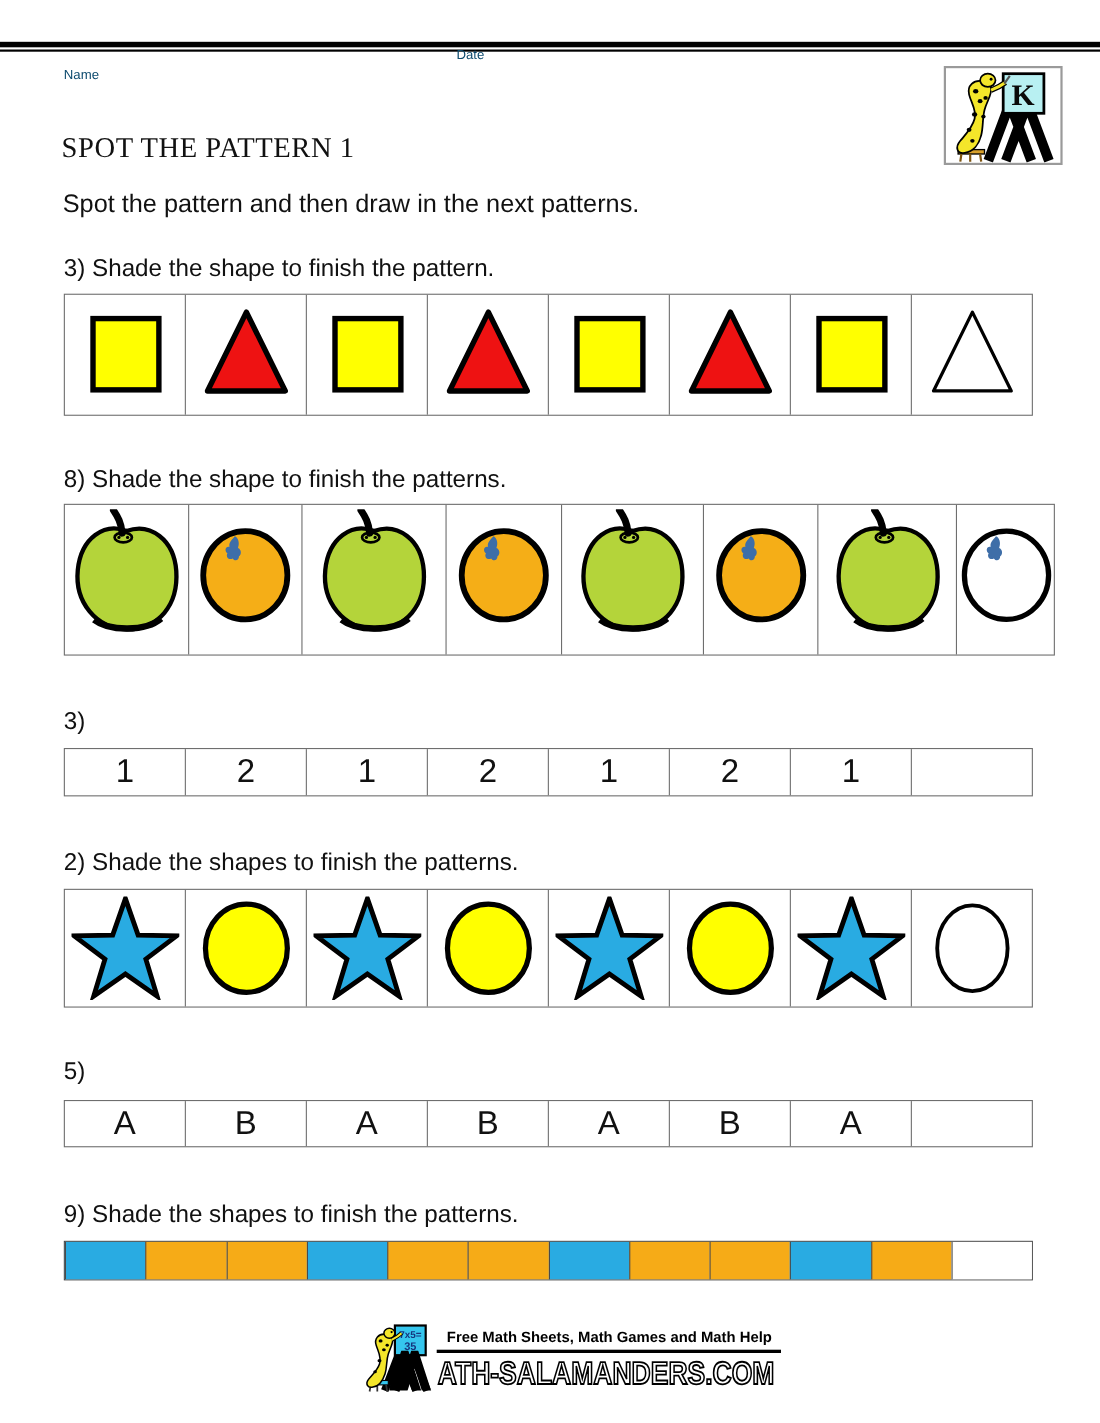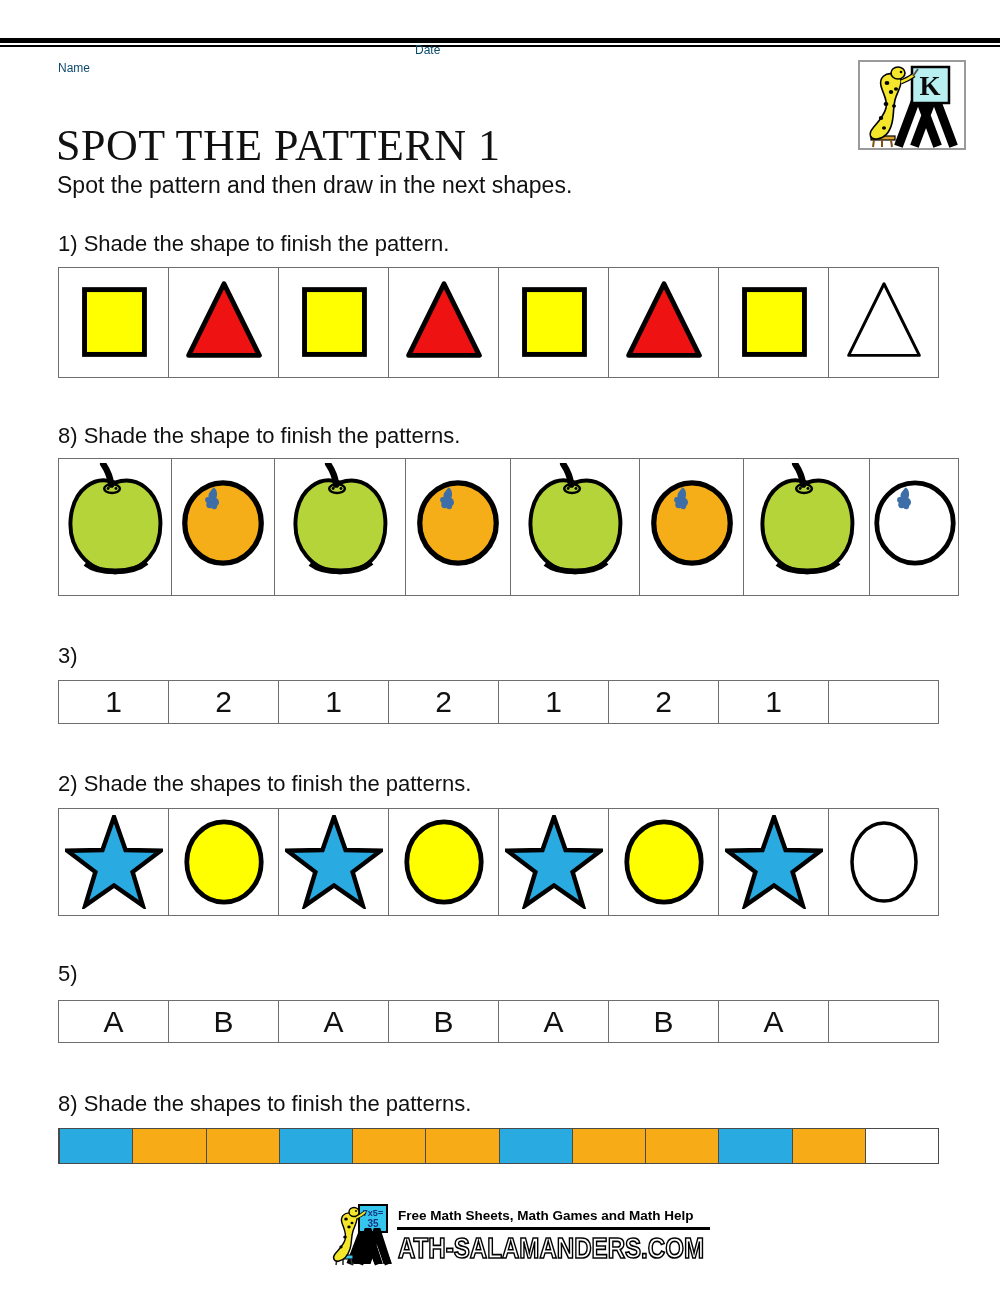--- a/index.html
+++ b/index.html
@@ -11,21 +11,21 @@
   
   .toprule{left:0;top:38px;width:1000px;height:9px;box-sizing:border-box;
     border-top:5px solid #000;border-bottom:2px solid #000;background:#fff}
   .fieldlabel{font-size:12px;color:#0c4a6e}
   #name-label{left:58px;top:61px}
   #date-label{left:415px;top:43px}
   
   .logobox{left:858px;top:60px;width:108px;height:90px;background:#fff;
     border:2px solid #9a9a9a;box-sizing:border-box}
   .pagetitle{left:56px;top:120px;font-family:"Liberation Serif",serif;
-    font-size:44px;letter-spacing:.5px}
+    font-size:26px;letter-spacing:.5px}
   .subtitle{left:57px;top:172px;font-size:23px}
   .qlabel{font-size:22px;white-space:nowrap}
   #q1{left:58px;top:231px}
   #q2{left:58px;top:423px}
   #q3{left:58px;top:643px}
   #q4{left:58px;top:771px}
   #q5{left:58px;top:961px}
   #q6{left:58px;top:1091px}
   
   .ptable{position:absolute;display:flex;box-sizing:border-box;
@@ -42,21 +42,21 @@
   #row4 .cell{align-items:center}
   #row5{left:58px;top:1000px;width:881px;height:43px}
   .textrow .cell{align-items:center;font-size:30px;line-height:1}
   #row6{left:58px;top:1128px;width:881px;height:36px;border-color:#4a4a4a}
   #row6 .cell{border-left:1px solid #4a4a4a}
   .s{display:block}
   .s-top4{margin-top:4px}
   .s-top16{margin-top:17px}
   
   #footer-logo{left:327px;top:1203px}
-  .tagline{left:398px;top:1208px;width:312px;text-align:left;
+  .tagline{left:398px;top:1208px;width:312px;text-align:center;
     font-size:13.5px;font-weight:bold;color:#000;white-space:nowrap}
   .hline{left:397px;top:1227px;width:313px;height:3px;background:#000}
   #wordmark-m{left:354px;top:1228px}
   #wordmark-text{left:396px;top:1231px}
 </style>
 </head>
 <body>
 
 <div class="abs toprule"></div>
 
@@ -86,28 +86,28 @@
       <ellipse cx="26" cy="42" rx="2.4" ry="2"></ellipse>
       <ellipse cx="21" cy="56" rx="2.2" ry="1.9"></ellipse>
       <ellipse cx="24" cy="66" rx="2" ry="1.7"></ellipse>
       <ellipse cx="34" cy="44" rx="2" ry="1.7"></ellipse>
       <ellipse cx="36" cy="27" rx="2" ry="1.7"></ellipse>
     </g>
   </svg>
 </div>
 
 <div class="abs pagetitle" id="page-title">SPOT THE PATTERN 1</div>
-<div class="abs subtitle">Spot the pattern and then draw in the next shapes.</div>
-
-<div class="abs qlabel" id="q1">1) Shade the shape to finish the pattern.</div>
+<div class="abs subtitle">Spot the pattern and then draw in the next patterns.</div>
+
+<div class="abs qlabel" id="q1">3) Shade the shape to finish the pattern.</div>
 <div class="abs qlabel" id="q2">8) Shade the shape to finish the patterns.</div>
 <div class="abs qlabel" id="q3">3)</div>
 <div class="abs qlabel" id="q4">2) Shade the shapes to finish the patterns.</div>
 <div class="abs qlabel" id="q5">5)</div>
-<div class="abs qlabel" id="q6">8) Shade the shapes to finish the patterns.</div>
+<div class="abs qlabel" id="q6">9) Shade the shapes to finish the patterns.</div>
 
 <div class="ptable" id="row1">
     <div class="cell">
       <svg class="s" width="108" height="108" viewBox="0 0 110 110">
         <rect x="25" y="21" width="61" height="66" fill="#ffff00" stroke="#000" stroke-width="5"></rect>
       </svg>
     </div>
     <div class="cell">
       <svg class="s" width="108" height="108" viewBox="0 0 110 110">
         <polygon points="55,15 91,88 19,88" fill="#ee1212" stroke="#000" stroke-width="5" stroke-linejoin="round"></polygon>

